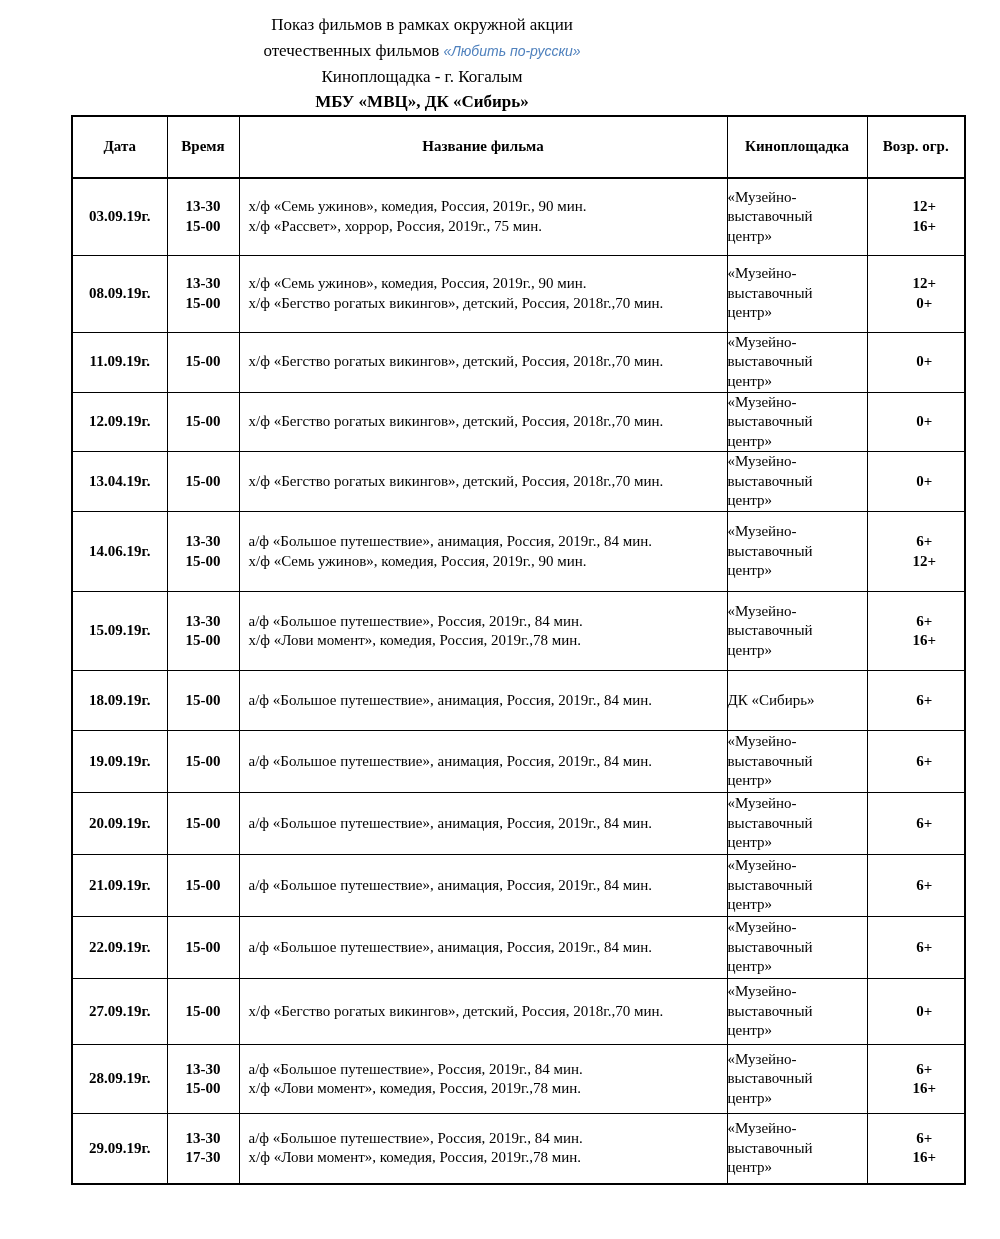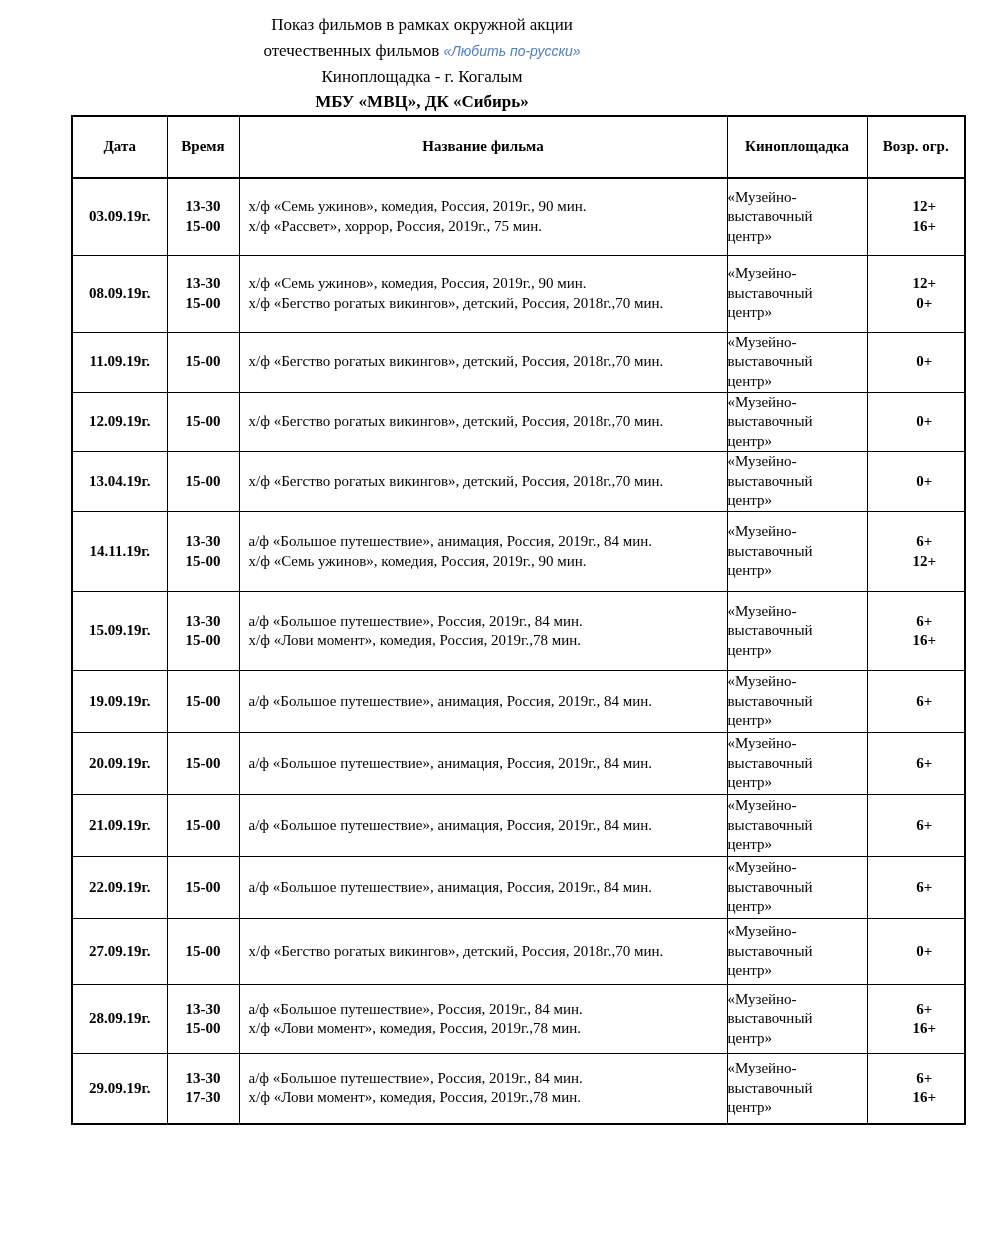--- a/index.html
+++ b/index.html
@@ -131,21 +131,21 @@
         <td class="venue">
           <span class="line">«Музейно-</span>
           <span class="line">выставочный</span>
           <span class="line">центр»</span>
         </td>
         <td class="age">
           <span class="line">0+</span>
         </td>
       </tr>
       <tr style="height: 80px;">
-        <td class="date">14.11.19г.</td>
+        <td class="date">14.06.19г.</td>
         <td class="time">
           <span class="line">13-30</span>
           <span class="line">15-00</span>
         </td>
         <td class="film">
           <span class="line">а/ф «Большое путешествие», анимация, Россия, 2019г., 84 мин.</span>
           <span class="line">х/ф «Семь ужинов», комедия, Россия, 2019г., 90 мин.</span>
         </td>
         <td class="venue">
           <span class="line">«Музейно-</span>
@@ -168,20 +168,35 @@
           <span class="line">х/ф «Лови момент», комедия, Россия, 2019г.,78 мин.</span>
         </td>
         <td class="venue">
           <span class="line">«Музейно-</span>
           <span class="line">выставочный</span>
           <span class="line">центр»</span>
         </td>
         <td class="age">
           <span class="line">6+</span>
           <span class="line">16+</span>
+        </td>
+      </tr>
+      <tr style="height: 60px;">
+        <td class="date">18.09.19г.</td>
+        <td class="time">
+          <span class="line">15-00</span>
+        </td>
+        <td class="film">
+          <span class="line">а/ф «Большое путешествие», анимация, Россия, 2019г., 84 мин.</span>
+        </td>
+        <td class="venue">
+          <span class="line">ДК «Сибирь»</span>
+        </td>
+        <td class="age">
+          <span class="line">6+</span>
         </td>
       </tr>
       <tr style="height: 62px;">
         <td class="date">19.09.19г.</td>
         <td class="time">
           <span class="line">15-00</span>
         </td>
         <td class="film">
           <span class="line">а/ф «Большое путешествие», анимация, Россия, 2019г., 84 мин.</span>
         </td>

